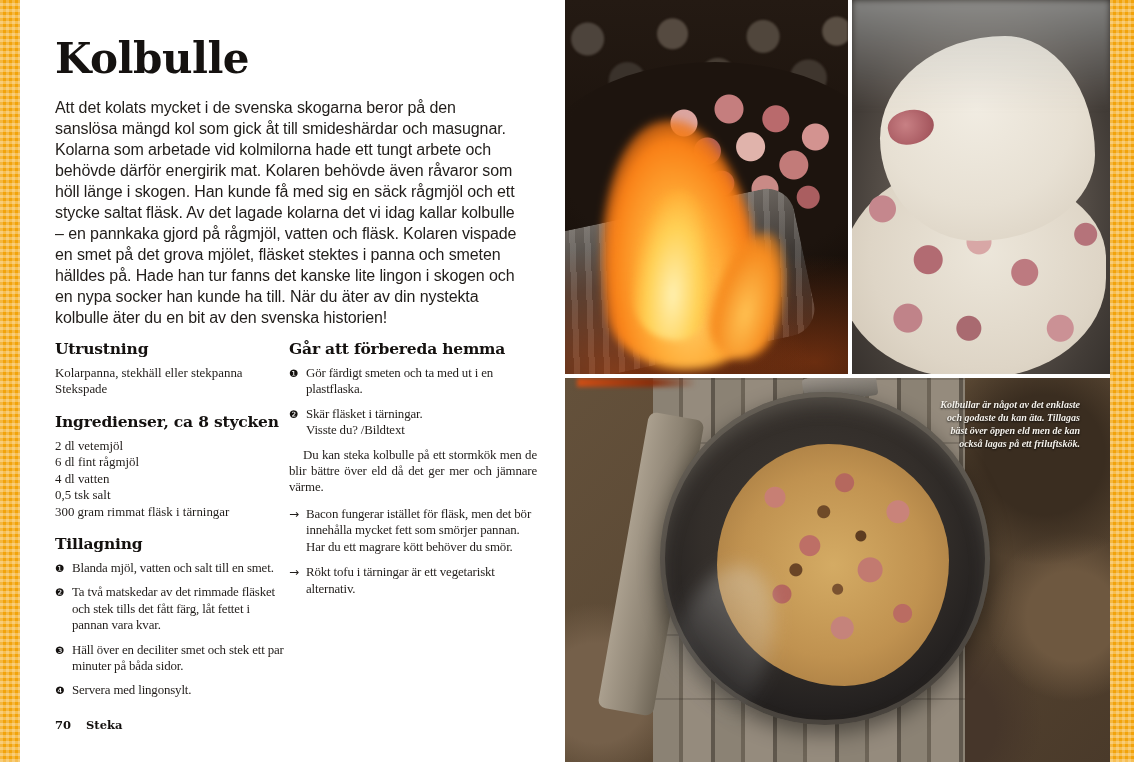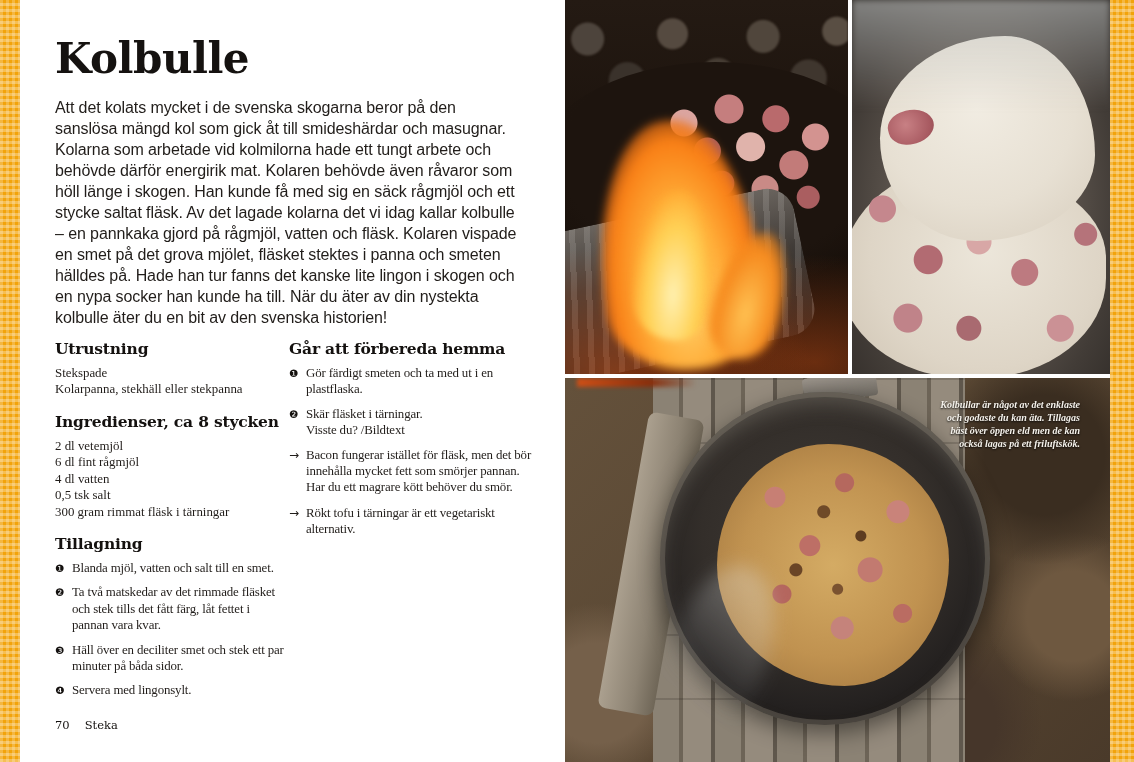--- a/index.html
+++ b/index.html
@@ -42,21 +42,21 @@
     flex-shrink:0; width:17px; font-family:"DejaVu Sans", sans-serif;
     font-size:10.5px; line-height:16px; color:#14110f;
   }
   .txt { font-family:"Liberation Serif", serif; font-size:12.9px; line-height:16.4px; letter-spacing:-0.15px; }
   .note {
     font-family:"Liberation Serif", serif; font-size:12.9px; line-height:16.4px;
     letter-spacing:-0.15px; text-align:justify; text-indent:14px; margin:0 0 10px 0;
   }
   .tip { display:flex; margin-bottom:9px; }
   .arrow { flex-shrink:0; width:17px; font-family:"DejaVu Sans", sans-serif; font-size:12px; line-height:16px; }
-  .footer { position:absolute; left:35px; bottom:30px; font-family:"DejaVu Serif", serif; font-weight:400; font-size:11.5px; color:#14110f; }
+  .footer { position:absolute; left:35px; bottom:30px; font-family:"DejaVu Serif", serif; font-weight:700; font-size:11.5px; color:#14110f; }
   .pgnum { margin-right:15px; }
 
   
   .photos { width:545px; flex-shrink:0; display:flex; flex-direction:column; }
   .photo-row { display:flex; gap:4px; height:374px; margin-bottom:4px; }
   .photo { position:relative; overflow:hidden; }
   .photo1 { width:283px; background:linear-gradient(180deg,#241a13 0%,#1b120c 45%,#140d08 100%); }
   .photo2 { width:254px; flex:1; background:radial-gradient(ellipse at 50% 55%, #7a7068 0%, #5d554e 45%, #423c37 75%, #312c28 100%); }
   .photo3 { height:384px; background:
       radial-gradient(circle at 88% 20%, #3a2d20 0 60px, rgba(58,45,32,0) 110px),
@@ -185,22 +185,22 @@
 
   <div class="content">
     <h1 class="title">Kolbulle</h1>
     <p class="intro">Att det kolats mycket i de svenska skogarna beror på den sanslösa mängd kol som gick åt till smideshärdar och masugnar. Kolarna som arbetade vid kolmilorna hade ett tungt arbete och behövde därför energirik mat. Kolaren behövde även råvaror som höll länge i skogen. Han kunde få med sig en säck rågmjöl och ett stycke saltat fläsk. Av det lagade kolarna det vi idag kallar kolbulle – en pannkaka gjord på rågmjöl, vatten och fläsk. Kolaren vispade en smet på det grova mjölet, fläsket stektes i panna och smeten hälldes på. Hade han tur fanns det kanske lite lingon i skogen och en nypa socker han kunde ha till. När du äter av din nystekta kolbulle äter du en bit av den svenska historien!</p>
 
     <div class="cols">
 
       <div class="col-left">
         <div class="sec-block">
           <h2 class="sec">Utrustning</h2>
+          <p class="line">Kolarpanna, stekhäll eller stekpanna</p>
           <p class="line">Stekspade</p>
-          <p class="line">Kolarpanna, stekhäll eller stekpanna</p>
         </div>
 
         <div class="sec-block">
           <h2 class="sec">Ingredienser, ca 8 stycken</h2>
           <p class="line">2 dl vetemjöl</p>
           <p class="line">6 dl fint rågmjöl</p>
           <p class="line">4 dl vatten</p>
           <p class="line">0,5 tsk salt</p>
           <p class="line">300 gram rimmat fläsk i tärningar</p>
         </div>
@@ -229,20 +229,21 @@
       <div class="col-mid">
         <h2 class="sec">Går att förbereda hemma</h2>
         <div class="step">
           <span class="num">❶</span>
           <span class="txt">Gör färdigt smeten och ta med ut i en plastflaska.</span>
         </div>
         <div class="step">
           <span class="num">❷</span>
           <span class="txt"><span>Skär fläsket i tärningar.</span><br><span>Visste du? /Bildtext</span></span>
         </div>
+        <p class="note">Du kan steka kolbulle på ett stormkök men de blir bättre över eld då det ger mer och jämnare värme.</p>
         <div class="tip">
           <span class="arrow">→</span>
           <span class="txt">Bacon fungerar istället för fläsk, men det bör innehålla mycket fett som smörjer pannan. Har du ett magrare kött behöver du smör.</span>
         </div>
         <div class="tip">
           <span class="arrow">→</span>
           <span class="txt">Rökt tofu i tärningar är ett vegetariskt alternativ.</span>
         </div>
       </div>
 

